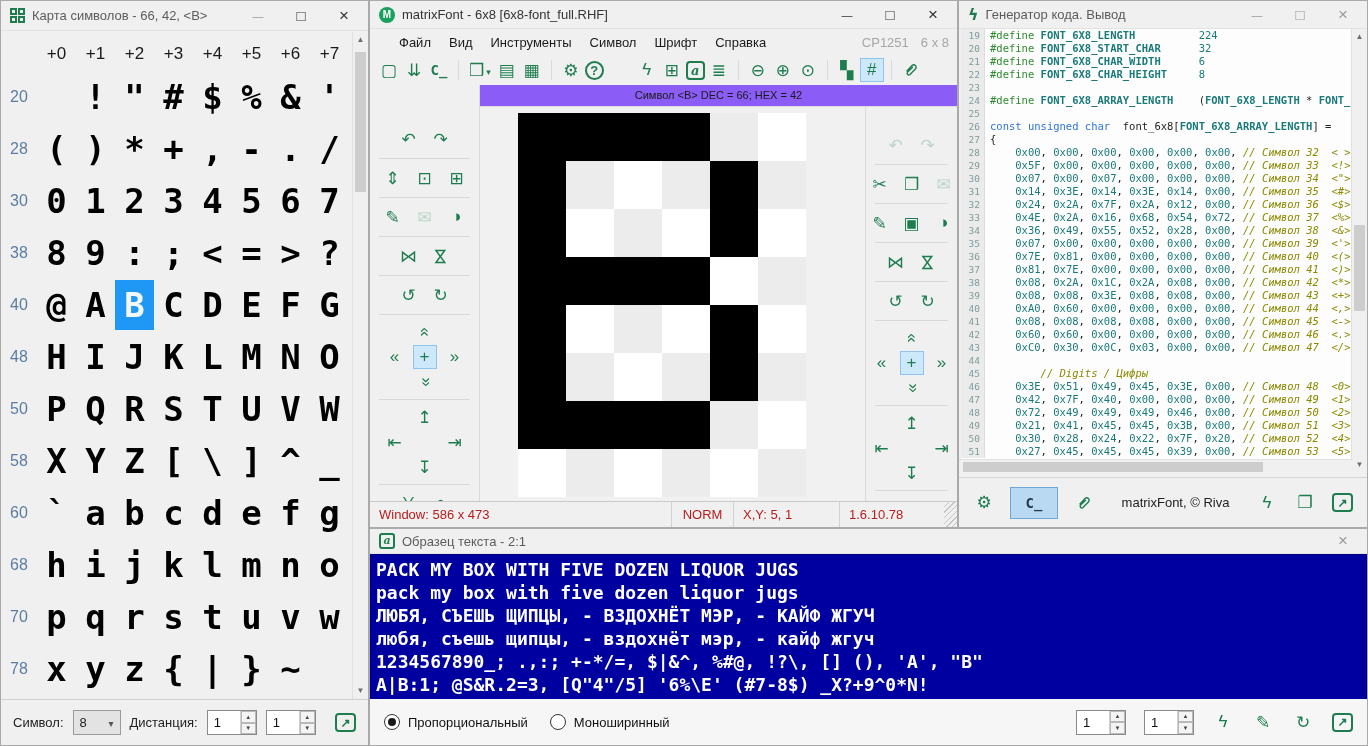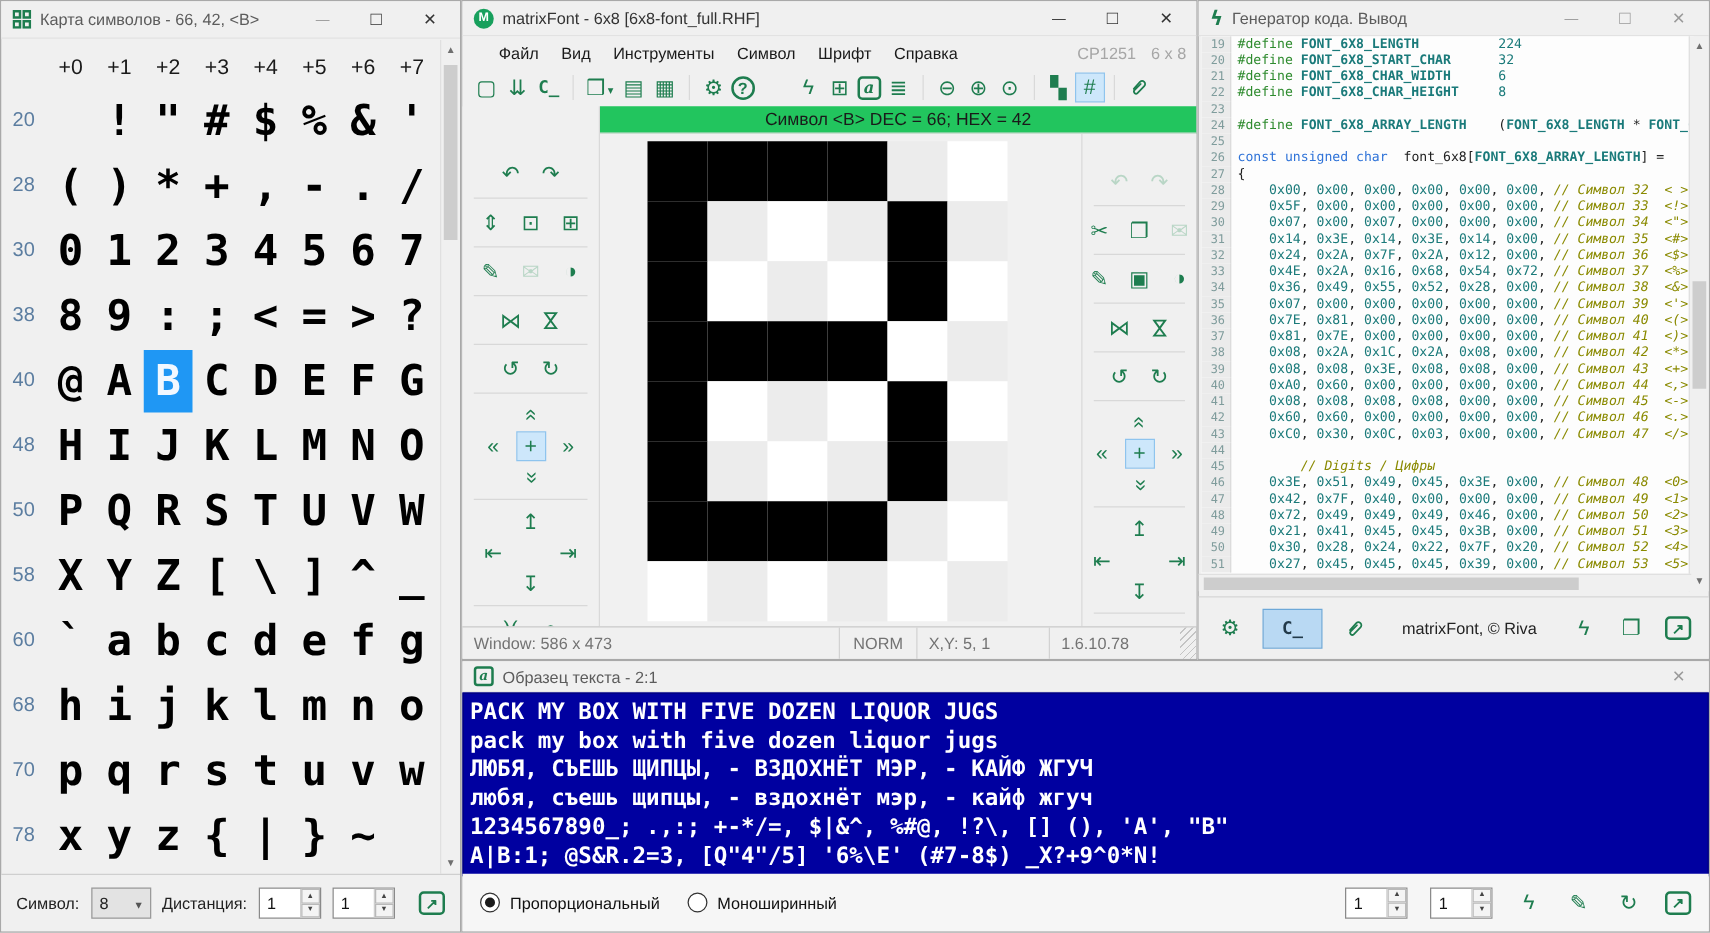--- a/index.html
+++ b/index.html
@@ -63,25 +63,25 @@
   .mi{font-size:13px;color:#1a1a1a;padding:4px 9px;}
   .menu-right{position:absolute;right:8px;top:0;height:26px;display:flex;align-items:center;gap:12px;font-size:13px;color:#a6a6a6;}
   .edtoolbar{height:30px;display:flex;align-items:center;padding:0 8px;gap:3px;background:#f0f0f0;}
   .edit-main{position:absolute;top:84px;left:0;right:0;bottom:26px;background:#f0f0f0;}
   .tool-col{position:absolute;top:0;bottom:0;background:#f0f0f0;}
   .tool-col.left{left:0;width:110px;border-right:1px solid #d9d9d9;padding-top:40px;}
   .tool-col.right{right:0;width:92px;border-left:1px solid #d9d9d9;top:22px;padding-top:24px;}
   .tdiv{border-top:1px solid #d8d8d8;margin:5px 9px;}
   .trow{display:flex;justify-content:center;gap:10px;padding:3px 0;}
   .cross{display:grid;grid-template-columns:30px 30px 30px;grid-template-rows:24px 26px 24px;justify-items:center;align-items:center;width:90px;margin:2px auto;}
-  .symbar{position:absolute;left:110px;right:0;top:0;height:22px;background:#22c55e;border-bottom:1px solid #ddd;text-align:center;font-size:14px;color:#1a1a1a;line-height:21px;}
+  .symbar{position:absolute;left:110px;right:0;top:0;height:22px;background:#8b5cf6;border-bottom:1px solid #ddd;text-align:center;font-size:11px;color:#1a1a1a;line-height:21px;}
   .canvas{position:absolute;left:110px;right:92px;top:22px;bottom:0;background:#f1f1f1;overflow:hidden;}
   .pxgrid{position:absolute;left:38px;top:6px;width:288px;height:384px;display:grid;grid-template-columns:repeat(6,48px);grid-template-rows:repeat(8,48px);}
   .statusbar{position:absolute;left:0;right:0;bottom:0;height:26px;border-top:1px solid #c9c9c9;background:#f0f0f0;display:flex;align-items:stretch;}
-  .seg{display:flex;align-items:center;padding:0 9px;font-size:13px;color:#737373;border-right:1px solid #d2d2d2;white-space:nowrap;}
+  .seg{display:flex;align-items:center;padding:0 9px;font-size:13px;color:#b91c1c;border-right:1px solid #d2d2d2;white-space:nowrap;}
   .seg.s1{flex:1;} .seg.s2{width:62px;justify-content:center;} .seg.s3{width:106px;} .seg.s4{width:104px;border-right:0;}
   .grip{width:13px;background:repeating-linear-gradient(135deg,transparent 0 3px,#c4c4c4 3px 4px);}
   
   #w-codegen{left:958px;top:0;width:410px;height:528px;}
   #w-codegen .tb-title{color:#5c5c5c;}
   .code{position:absolute;top:28px;left:2px;width:394px;height:430px;background:#fdfdfd;overflow:hidden;}
   .cl{display:flex;height:13px;white-space:pre;}
   .ln{width:24px;background:#ebebeb;color:#7f9c9c;text-align:right;padding-right:4px;border-right:1px solid #dcdcdc;font:9.5px/13px "DejaVu Sans Mono",monospace;flex:0 0 auto;}
   .ct{padding-left:5px;color:#222;font:10.5px/13px "DejaVu Sans Mono",monospace;}
   .tk-dir{color:#2e8b2e;} .tk-kw{color:#2f73d8;} .tk-id{color:#1a7a7a;font-weight:bold;} .tk-num{color:#1a7a7a;}

